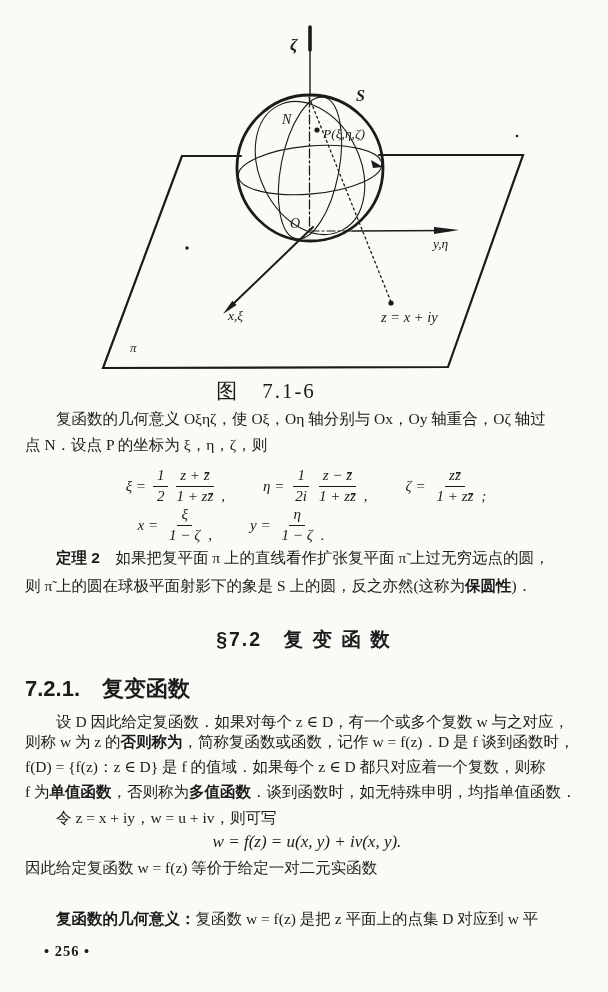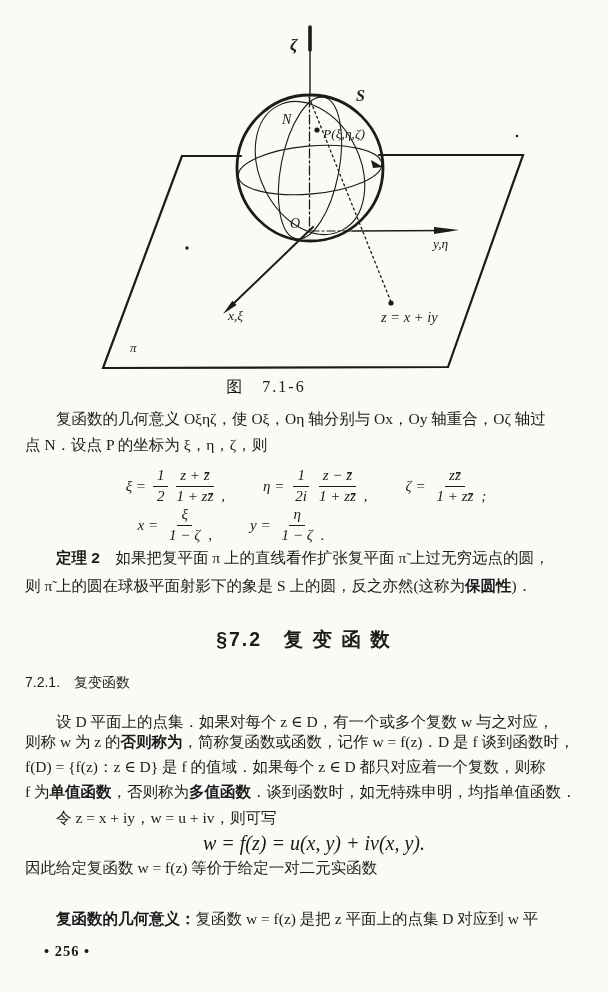--- a/index.html
+++ b/index.html
@@ -3,40 +3,40 @@
 <meta charset="utf-8">
 <style>
   html,body{margin:0;padding:0;background:#e8e8e4;}
   .page{
     position:relative;width:608px;height:992px;margin:0 auto;
     background:#fbfaf6;color:#1b1b1b;overflow:hidden;
     font-family:"Liberation Serif","DejaVu Serif",serif;
   }
   svg text{font-family:"Liberation Serif","DejaVu Serif",serif;font-style:italic;fill:#1b1b1b;}
   .caption{position:absolute;left:0;top:377px;width:532px;text-align:center;
-    font-size:16px;letter-spacing:2px;}
+    font-size:21px;letter-spacing:2px;}
   .line{position:absolute;left:25px;width:562px;font-size:15.5px;line-height:20px;
     white-space:nowrap;}
   .indent{padding-left:31px;}
   .line b,.bseg{font-weight:bold;font-family:"Liberation Sans","DejaVu Sans",sans-serif;text-align:right;}
   .sec-heading{position:absolute;left:0;width:608px;text-align:center;font-size:19.5px;
     font-weight:bold;letter-spacing:2px;font-family:"Liberation Sans","DejaVu Sans",sans-serif;}
-  .sub-heading{position:absolute;left:25px;font-size:14px;font-weight:normal;
+  .sub-heading{position:absolute;left:25px;font-size:22px;font-weight:bold;
     font-family:"Liberation Sans","DejaVu Sans",sans-serif;}
   .eqrow{position:absolute;left:25px;width:562px;display:flex;justify-content:center;
     align-items:center;font-style:italic;font-size:15px;}
   .eq{display:inline-flex;align-items:center;margin:0 19px;}
   .elhs{margin-right:5px;}
   .etail{margin-left:2px;align-self:flex-end;}
   .frac{display:inline-flex;flex-direction:column;align-items:center;margin:0 2px;
     text-align:center;line-height:1.15;}
   .fnum{display:block;padding:0 4px 1px;border-bottom:1.3px solid #1b1b1b;}
   .fden{display:block;padding:1px 4px 0;}
-  .disp{position:absolute;left:33px;width:562px;text-align:center;font-style:italic;
-    font-size:20px;white-space:nowrap;}
+  .disp{position:absolute;left:26px;width:562px;text-align:center;font-style:italic;
+    font-size:17px;white-space:nowrap;}
   .footer{position:absolute;left:44px;top:943px;font-size:14.5px;font-weight:bold;
     letter-spacing:1px;}
 </style>
 </head>
 <body>
 
 <div class="page">
 
   <svg viewBox="0 0 608 400" width="608" height="400" style="position:absolute;top:0;left:0">
     <g stroke="#1b1b1b" fill="none" stroke-linecap="round">
@@ -140,21 +140,21 @@
     </span>
   </div>
 
   <div class="line indent" style="top:548px"><b>定理 2</b><span>　如果把复平面 π 上的直线看作扩张复平面 π̃ 上过无穷远点的圆，</span></div>
   <div class="line" style="top:576px"><span>则 π̃ 上的圆在球极平面射影下的象是 S 上的圆，反之亦然(这称为</span><b>保圆性</b><span>)．</span></div>
 
   <div class="sec-heading" style="top:626px">§7.2　复 变 函 数</div>
 
   <div class="sub-heading" style="top:674px">7.2.1.　复变函数</div>
 
-  <div class="line indent" style="top:712px"><span>设 D 平面上的点集．如果对每个 z ∈ D，有一个或多个复数 w 与之对应，</span></div>
+  <div class="line indent" style="top:712px"><span>设 D 因此给定复函数．如果对每个 z ∈ D，有一个或多个复数 w 与之对应，</span></div>
   <div class="line" style="top:732px"><span>则称 w 为 z 的</span><b>否则称为</b><span>，简称复函数或函数，记作 w = f(z)．D 是 f 谈到函数时，</span></div>
   <div class="line" style="top:782px"><span>f 为</span><b>单值函数</b><span>，否则称为</span><b>多值函数</b><span>．谈到函数时，如无特殊申明，均指单值函数．</span></div>
   <div class="line" style="top:757px"><span>f(D) = {f(z)：z ∈ D} 是 f 的值域．如果每个 z ∈ D 都只对应着一个复数，则称</span></div>
   <div class="line indent" style="top:808px"><span>令 z = x + iy，w = u + iv，则可写</span></div>
   <div class="disp" style="top:832px">w = f(z) = u(x, y) + iv(x, y).</div>
   <div class="line" style="top:858px"><span>因此给定复函数 w = f(z) 等价于给定一对二元实函数</span></div>
   <div class="line indent" style="top:909px"><b>复函数的几何意义：</b><span>复函数 w = f(z) 是把 z 平面上的点集 D 对应到 w 平</span></div>
 
   <div class="footer">• 256 •</div>
 

